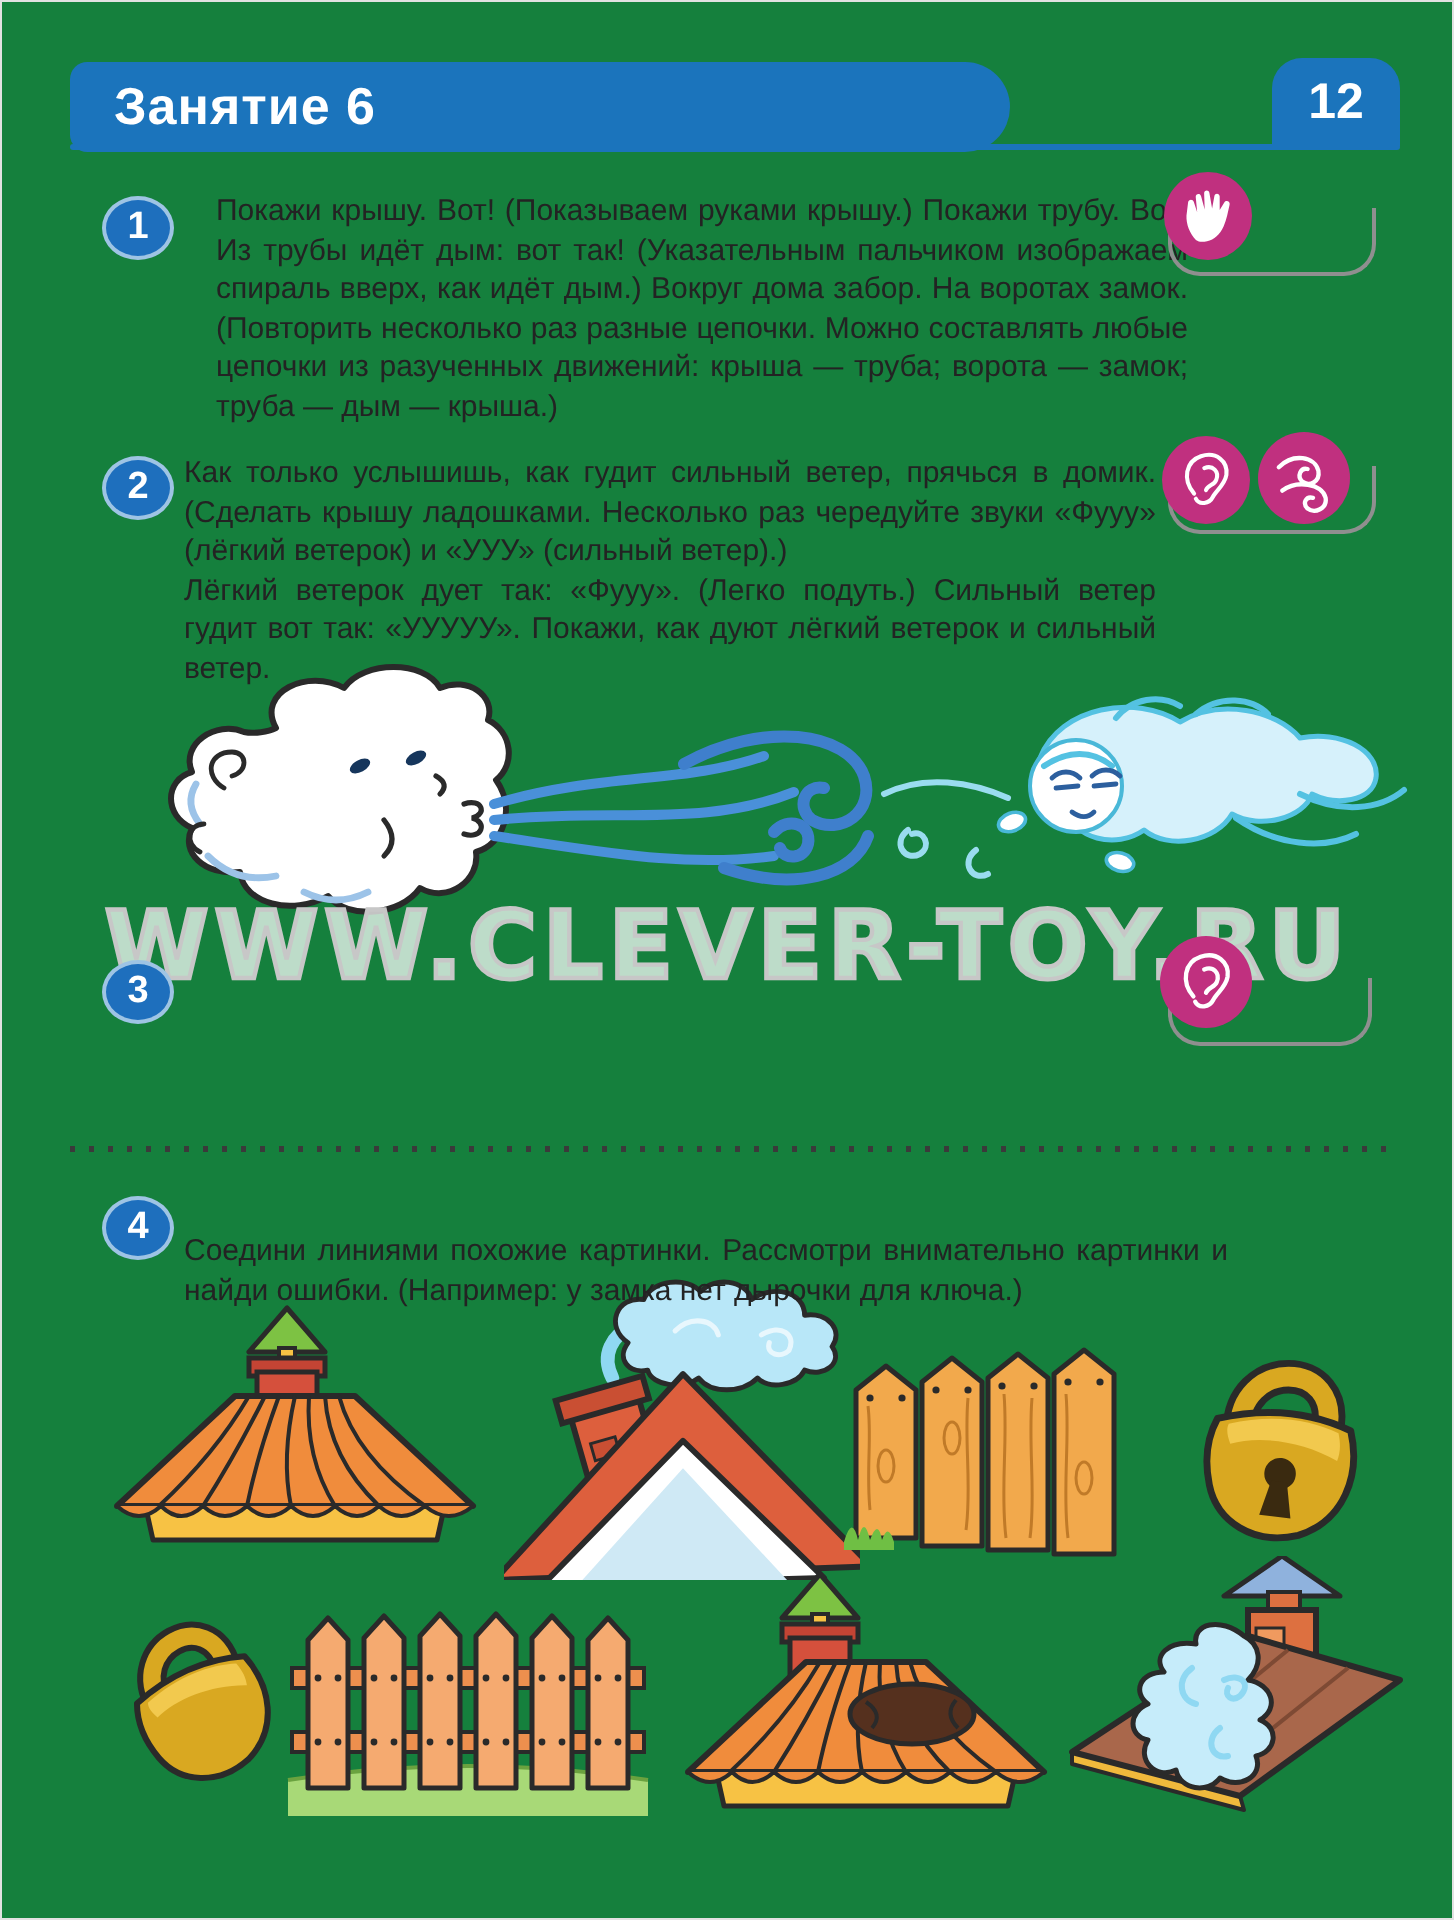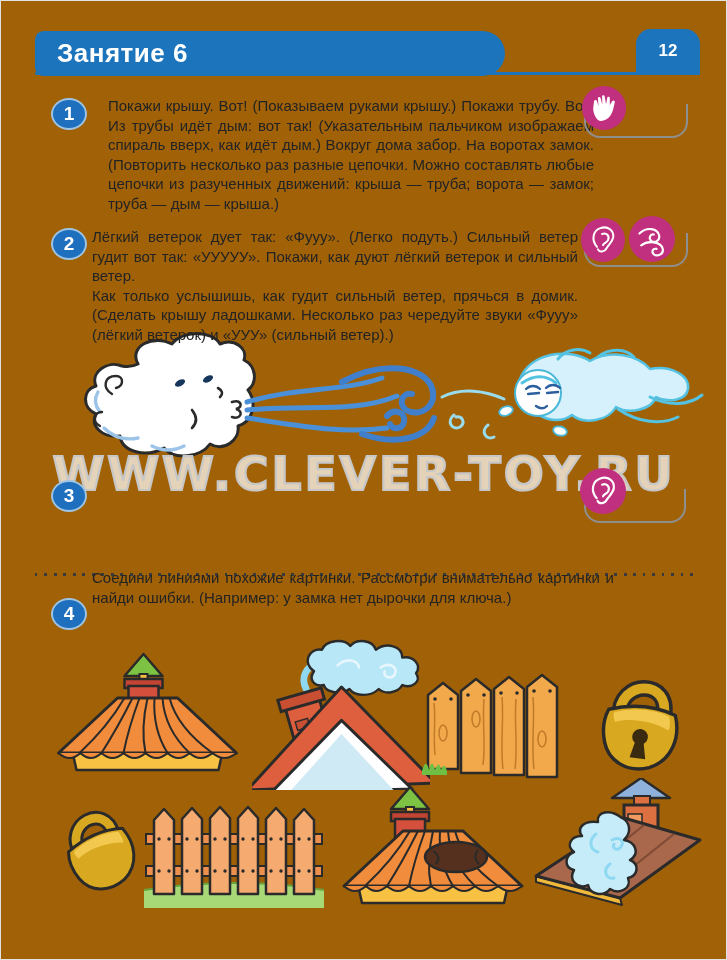--- a/index.html
+++ b/index.html
@@ -1,27 +1,27 @@
 <!DOCTYPE html>
 <html><head>
 <meta charset="utf-8">
 <style>
   html,body{margin:0;padding:0;background:#8a8a8a;}
-  .page{position:relative;width:727px;height:960px;margin:0 auto;background:#a16207;
+  .page{position:relative;width:727px;height:960px;margin:0 auto;background:#15803d;
         overflow:hidden;font-family:"Liberation Sans","DejaVu Sans",sans-serif;color:#232323;
         box-shadow:inset 0 0 0 1px #e2e2e2;}
   .abs{position:absolute;}
   
   .lesson-tab{left:35px;top:31px;width:470px;height:45px;background:#1b74bc;
               border-radius:10px 26px 26px 10px;display:flex;align-items:center;z-index:3;}
   .lesson-tab span{color:#fff;font-size:26px;font-weight:bold;padding-left:22px;letter-spacing:.5px;}
   .header-line{left:35px;top:72px;width:665px;height:3px;background:#1b74bc;border-radius:2px;z-index:3;}
   .page-tab{left:636px;top:29px;width:64px;height:44px;background:#1b74bc;border-radius:15px 15px 0 0;
             display:flex;align-items:center;justify-content:center;z-index:3;}
-  .page-tab span{color:#fff;font-size:17px;font-weight:bold;}
+  .page-tab span{color:#fff;font-size:25px;font-weight:bold;}
   
   .badge{width:36px;height:32px;background:#1e6fbd;border:2px solid #9ec4e4;border-radius:50%;
          display:flex;align-items:center;justify-content:center;z-index:3;box-sizing:border-box;}
   .badge span{color:#fff;font-size:19px;font-weight:bold;}
   .ex-text{font-size:15px;line-height:19.6px;text-align:justify;z-index:3;}
   .ex-text p{margin:0;}
   
   .tray{border:2px solid #8f8f8f;border-top:none;border-radius:0 0 16px 16px;z-index:3;box-sizing:border-box;}
   .icircle{background:#c0307f;border-radius:50%;display:flex;align-items:center;justify-content:center;z-index:4;}
   
@@ -57,22 +57,22 @@
     <svg width="34" height="34" viewBox="0 0 40 40">
       <path transform="rotate(-8 20 20)" fill="#ffffff" d="M11 33 C8 29 6.5 23 7.5 18 L9.5 10.5 C10 8.6 12.6 8.8 12.9 10.7 L14 17 L14.4 8 C14.5 6 17.3 5.9 17.6 7.9 L18.6 16 L19.6 6.5 C19.8 4.5 22.6 4.6 22.7 6.6 L23 16 L25.4 8.8 C26 6.9 28.7 7.6 28.4 9.6 L27.3 17.5 L30.6 13.4 C31.9 11.8 34.3 13.3 33.5 15.2 C31.9 19.3 30.6 23.5 28.3 27.2 C25.4 31.8 21.7 34.3 17.4 34.6 C14.9 34.8 12.6 34.6 11 33 Z"></path>
     </svg>
   </div>
   <div class="abs tray" style="left:584px;top:104px;width:104px;height:34px;"></div>
 
   <div class="abs badge" style="left:51px;top:228px;">
     <span>2</span>
   </div>
   <div class="abs ex-text" style="left:92px;top:227px;width:486px;">
+    <p>Как только услышишь, как гудит сильный ветер, прячься в домик. (Сделать крышу ладошками. Несколько раз чередуйте звуки «Фууу» (лёгкий ветерок) и «УУУ» (сильный ветер).)</p>
     <p>Лёгкий ветерок дует так: «Фууу». (Легко подуть.) Сильный ветер гудит вот так: «УУУУУ». Покажи, как дуют лёгкий ветерок и сильный ветер.</p>
-    <p>Как только услышишь, как гудит сильный ветер, прячься в домик. (Сделать крышу ладошками. Несколько раз чередуйте звуки «Фууу» (лёгкий ветерок) и «УУУ» (сильный ветер).)</p>
   </div>
   <div class="abs icircle" style="left:581px;top:218px;width:44px;height:44px;">
     <svg width="34" height="34" viewBox="0 0 40 40">
       <g fill="none" stroke="#ffffff" stroke-width="2.4" stroke-linecap="round">
         <path d="M13 28 C6 20 8 9 17 6 C26 3 33 9 32 17 C31 23 26 26 24 30 C22 34 16 35 14 31"></path>
         <path d="M19 13 C24 11 28 15 26 20 C25 23 21 23 20 26"></path>
       </g>
     </svg>
   </div>
   <div class="abs icircle" style="left:629px;top:216px;width:46px;height:46px;">
@@ -154,21 +154,21 @@
       </g>
     </svg>
   </div>
   <div class="abs tray" style="left:584px;top:489px;width:102px;height:34px;"></div>
 
   <div class="abs dotline"></div>
 
   <div class="abs badge" style="left:51px;top:598px;">
     <span>4</span>
   </div>
-  <div class="abs ex-text" style="left:92px;top:568px;width:522px;">
+  <div class="abs ex-text" style="left:92px;top:616px;width:522px;">
     <p>Соедини линиями похожие картинки. Рассмотри внимательно картинки и найди ошибки. (Например: у замка нет дырочки для ключа.)</p>
   </div>
 
   <svg class="abs illus" style="left:50px;top:652px;" width="195" height="135" viewBox="0 0 190 135">
     <path d="M91 2 L72 24 L110 24 Z" fill="#7dc243" stroke="#2a2a2a" stroke-width="2.5" stroke-linejoin="round"></path>
     <rect x="87" y="22" width="8" height="7" fill="#f7c244" stroke="#2a2a2a" stroke-width="2"></rect>
     <rect x="72" y="27" width="38" height="9" fill="#c44434" stroke="#2a2a2a" stroke-width="2.5"></rect>
     <rect x="76" y="34" width="30" height="18" fill="#d5503c" stroke="#2a2a2a" stroke-width="2.5"></rect>
     <path d="M20 100 L170 100 L166 118 L24 118 Z" fill="#f7c244" stroke="#2a2a2a" stroke-width="2.5" stroke-linejoin="round"></path>
     <path d="M65 46 L125 46 L184 101 L6 101 Z" fill="#f08c3c" stroke="#2a2a2a" stroke-width="3" stroke-linejoin="round"></path>

